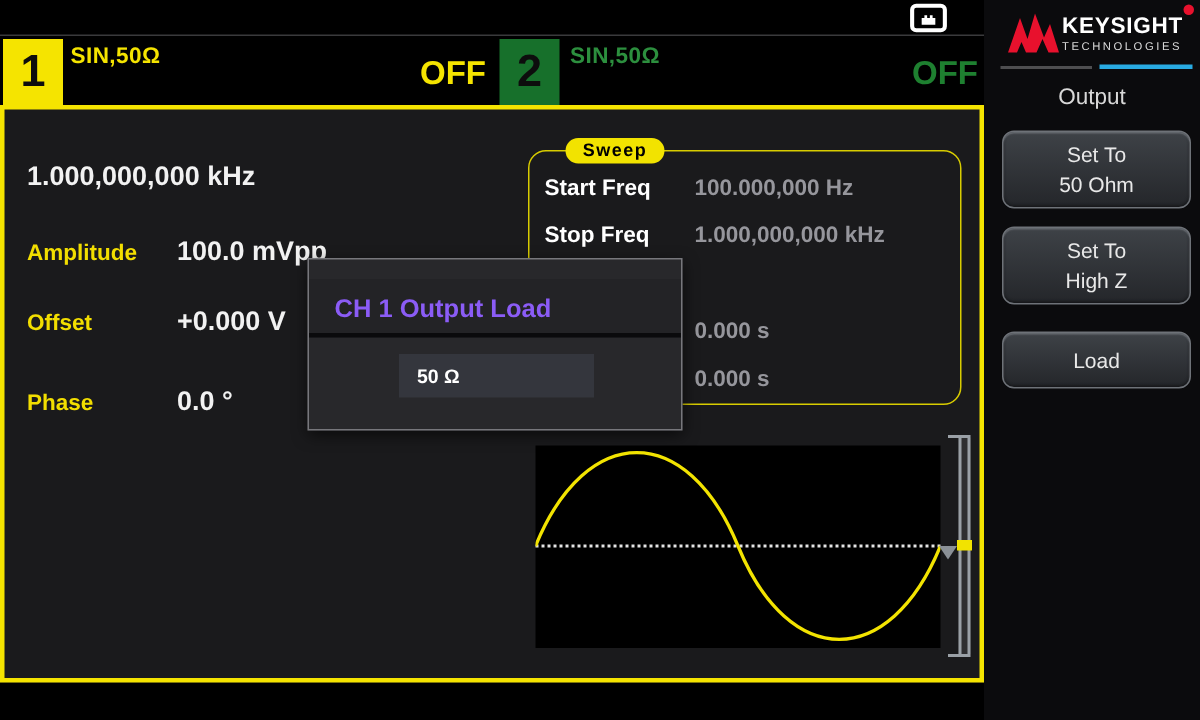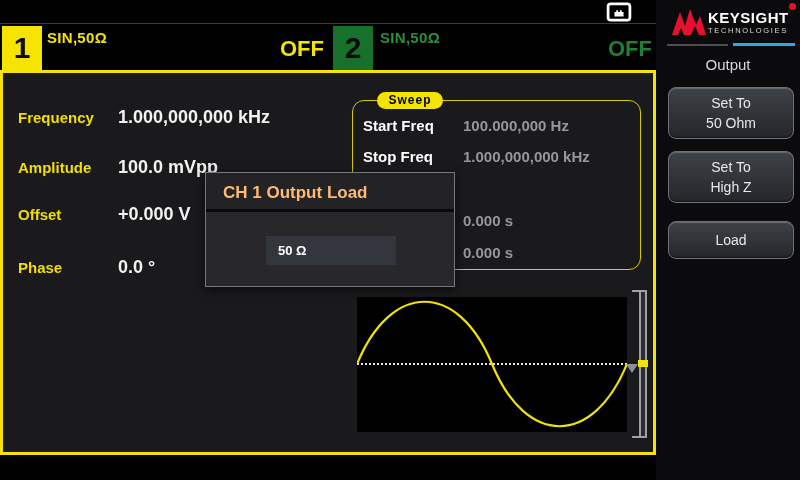--- a/index.html
+++ b/index.html
@@ -59,21 +59,21 @@
   .sw-thumb { position:absolute; left:9px; top:70px; width:10px; height:7px; background:#f2e300; cursor:pointer; }
   .sw-arrow { position:absolute; left:-3px; top:74px; width:0; height:0;
     border-left:6px solid transparent; border-right:6px solid transparent; border-top:9px solid #8a9096; }
   .focus-dashes { position:absolute; left:657px; top:290px; height:147px; width:0;
     border-left:3px dashed #d6ca00; }
 
   
   .dialog { position:absolute; left:205px; top:172px; width:250px; height:115px;
     background:#28282b; border:1px solid #77777c; box-shadow:0 3px 10px rgba(0,0,0,.65); }
   .dialog-title { height:39px; background:#232326; border-bottom:3px solid #0a0a0c;
-    color:#fdba74; font-size:17px; font-weight:bold; line-height:39px; padding-left:17px; }
+    color:#8b5cf6; font-size:17px; font-weight:bold; line-height:39px; padding-left:17px;margin-top:13px; }
   .dialog-input { position:absolute; left:60px; top:63px; width:130px; height:29px;
     background:#34363d; border:none; outline:none; color:#fff; font-family:"Liberation Sans", sans-serif;
     font-size:13px; font-weight:bold; line-height:29px; padding-left:12px; }
 
   
   .sidebar { position:absolute; left:656px; top:0; width:144px; height:480px; background:#0b0b0d; }
   .brand-dot { position:absolute; left:133px; top:3px; width:7px; height:7px;
     border-radius:50%; background:#e8112d; }
   .brand-spark { position:absolute; left:14px; top:7px; }
   .brand-name { position:absolute; left:52px; top:9px; color:#fff; font-size:15px;
@@ -112,21 +112,20 @@
   <span class="ch-state ch1-state">OFF</span>
 
   <div class="ch-box ch2-box">2</div>
   <span class="ch-wave ch2-wave">SIN,50Ω</span>
   <span class="ch-state ch2-state">OFF</span>
 </div>
 
 <div class="main-area">
 
   <div class="param-row" style="top:34px;">
-    <span class="param-label">Frequency</span>
     <span class="param-value">1.000,000,000 kHz</span>
   </div>
   <div class="param-row" style="top:84px;">
     <span class="param-label">Amplitude</span>
     <span class="param-value">100.0 mVpp</span>
   </div>
   <div class="param-row" style="top:131px;">
     <span class="param-label">Offset</span>
     <span class="param-value">+0.000 V</span>
   </div>

